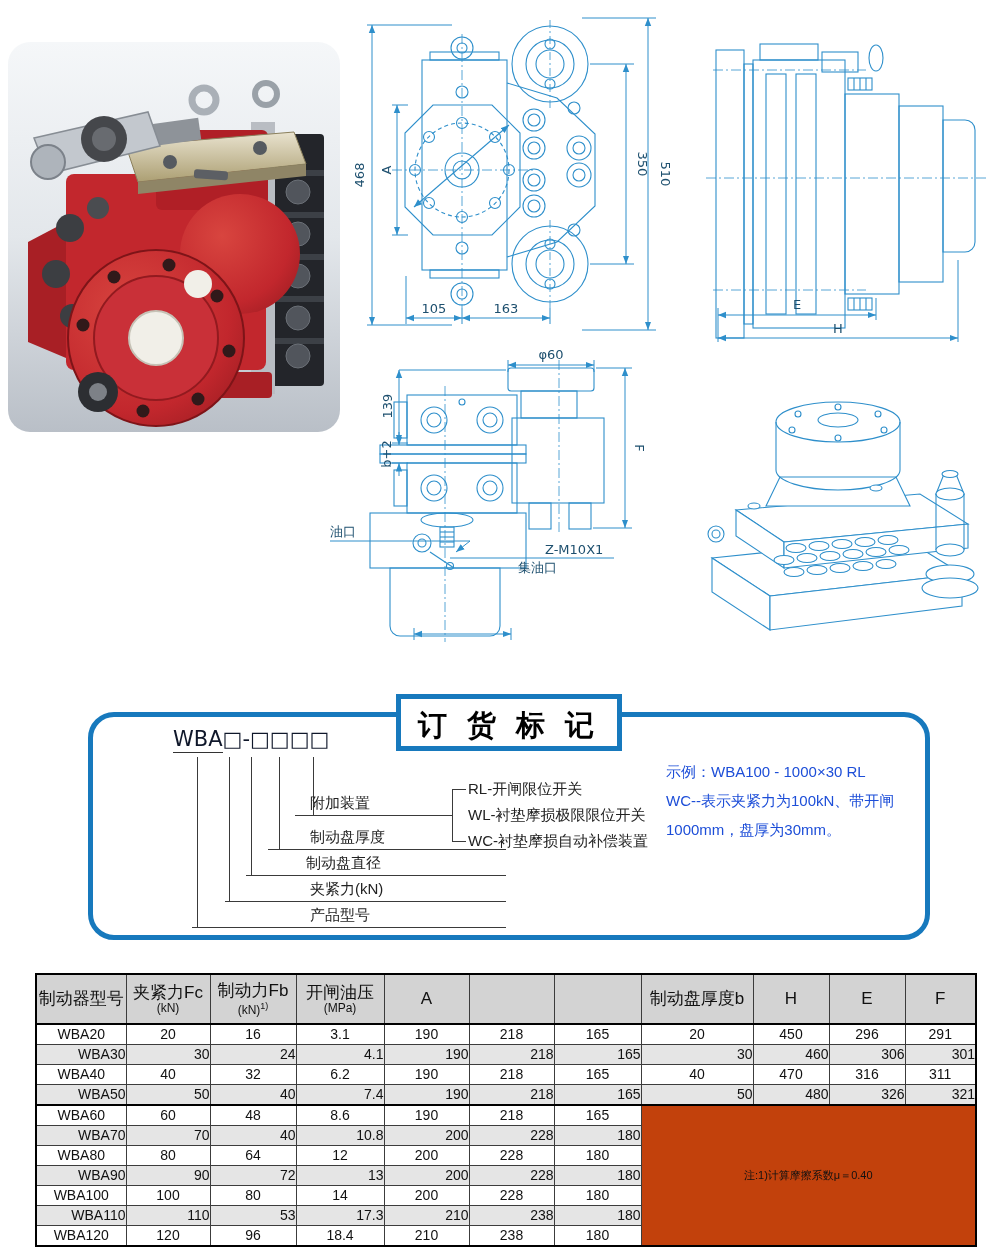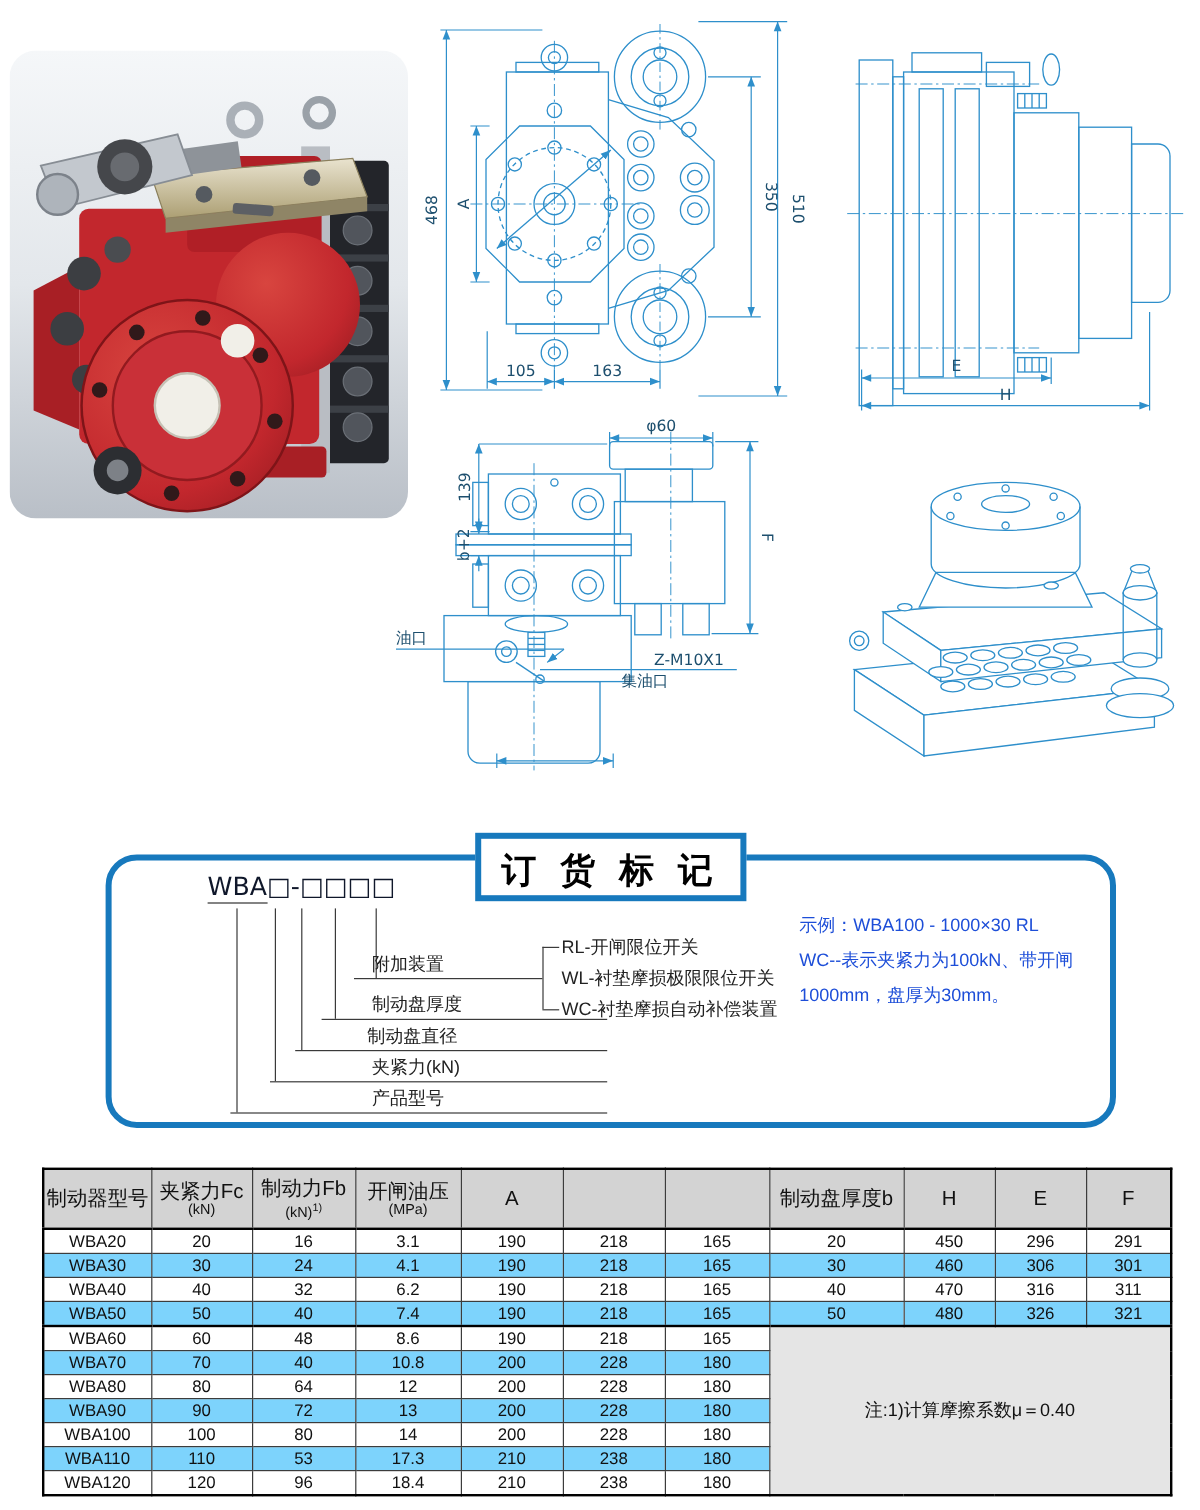--- a/index.html
+++ b/index.html
@@ -27,23 +27,23 @@
 
   
   table.spec{position:absolute;left:35px;top:973px;width:940px;border-collapse:collapse;
              table-layout:fixed;border:2px solid #000;font-size:14px;color:#111;}
   .spec th,.spec td{border:1px solid #3c3c3c;text-align:center;vertical-align:middle;padding:0;overflow:hidden;}
   .spec thead th{background:#d3d3d3;height:50px;font-weight:normal;border-bottom:2px solid #000;}
   .spec .h-main{font-size:17px;line-height:18px;}
   .spec .h-sub{font-size:12px;line-height:13px;}
   .spec sup{font-size:9px;}
   .spec td{height:19px;line-height:19px;background:#fff;}
-  .spec tr.alt td{background:#7dd3fc;}
+  .spec tr.alt td{background:#e5e5e5;text-align:right;}
   .spec tr.sep td{border-top:2px solid #000;}
-  .spec td.merged{background:#e5e5e5;font-size:15px;}
+  .spec td.merged{background:#c2410c;font-size:11px;}
 </style>
 </head>
 <body>
 
 <div class="page">
 
   <svg class="abs" style="left:8px;top:42px" width="332" height="390" viewBox="0 0 332 390">
     <defs>
       <linearGradient id="pbg" x1="0" y1="0" x2="0" y2="1">
         <stop offset="0" stop-color="#f5f7f9"></stop>

